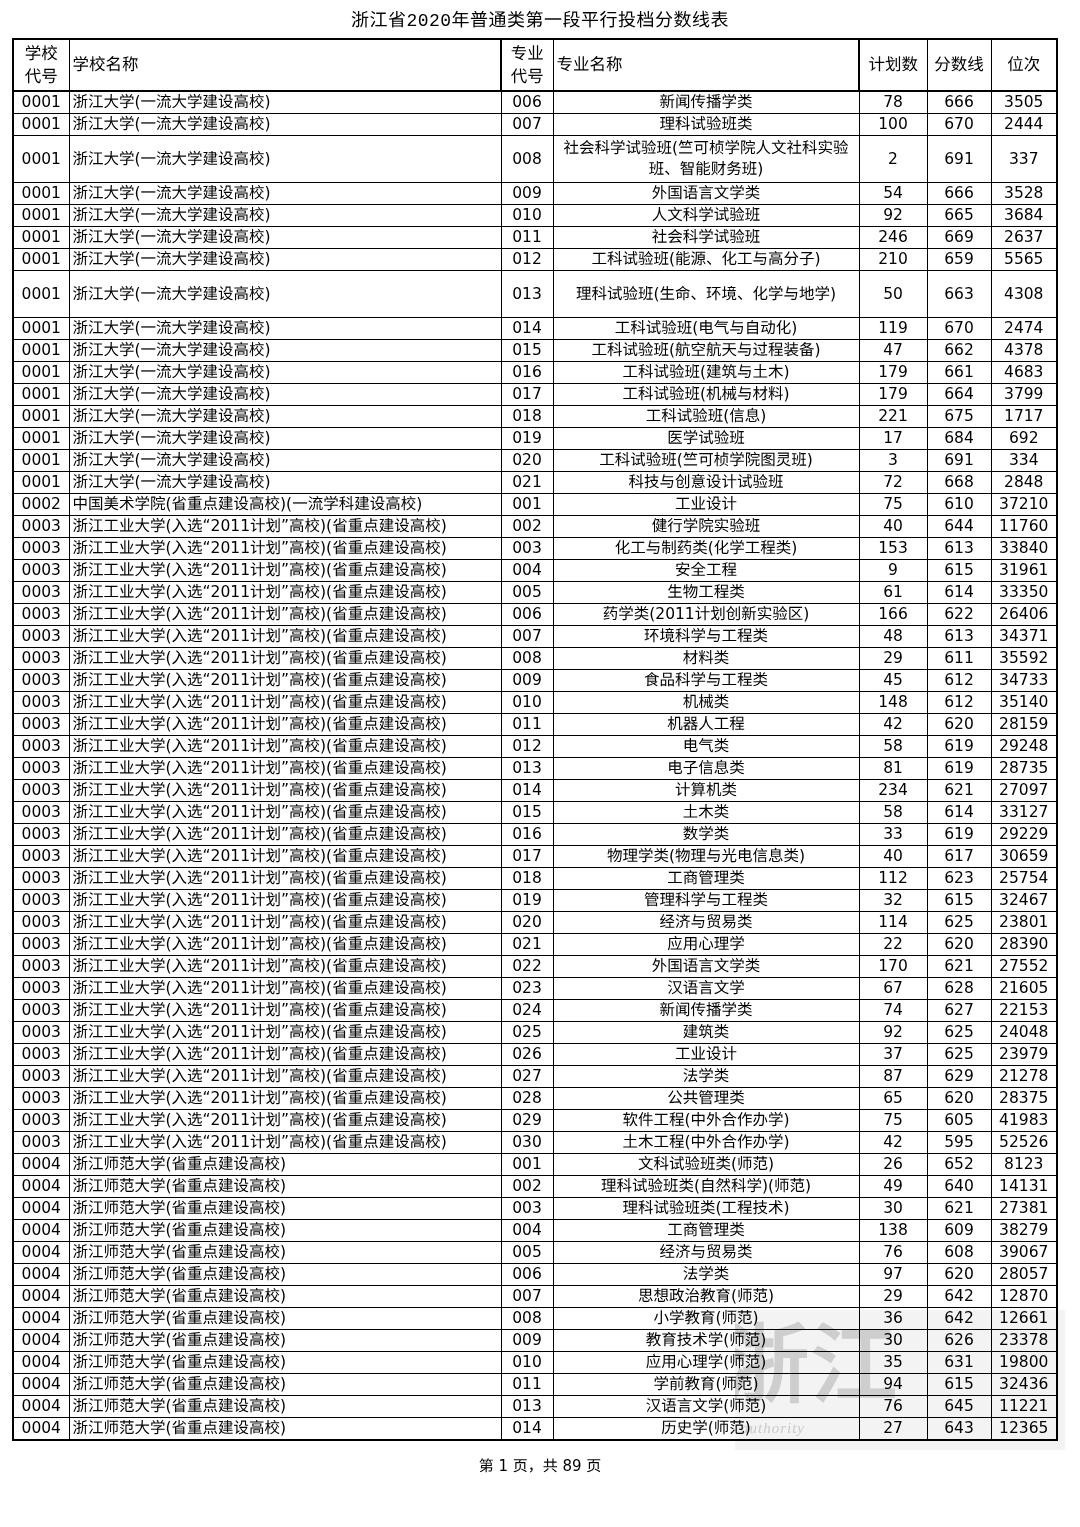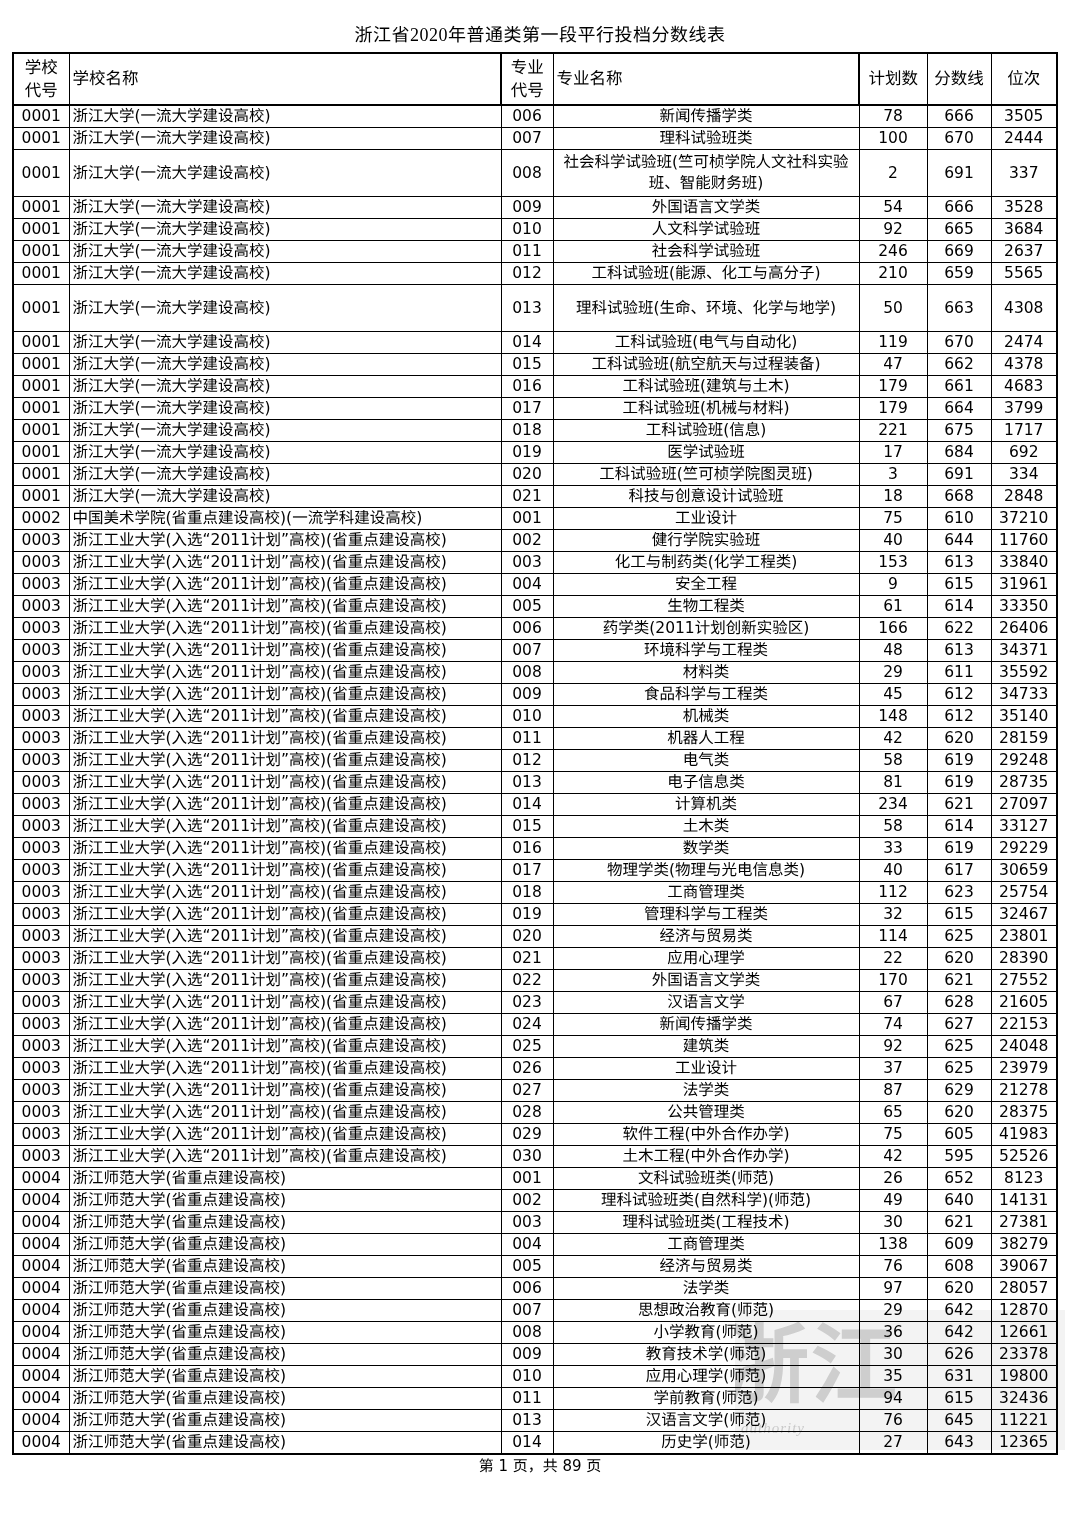--- a/index.html
+++ b/index.html
@@ -68,23 +68,23 @@
     font-style: italic;
   }
 
   
   .doc-title {
     position: relative;
     z-index: 2;
     text-align: center;
     font-size: 18px;
     line-height: 26px;
-    padding-top: 22px;
+    padding-top: 8px;
     padding-bottom: 4px;
-    font-family: Liberation Serif, serif;
+    font-family: Liberation Mono, monospace;
     font-weight: normal;
     letter-spacing: 0.5px;
   }
 
   
   .table-wrap {
     position: relative;
     z-index: 2;
     padding: 0 12px;
     box-sizing: border-box;
@@ -141,20 +141,21 @@
   tr.tall td { height: 46px; }
   tr.normal td { height: 21px; }
 
   
   .footer {
     position: relative;
     z-index: 2;
     text-align: center;
     font-size: 15px;
     line-height: 22px;
+    padding-top: 14px;
     font-family: "DejaVu Sans", "Liberation Sans", sans-serif;
   }
 </style>
 </head>
 <body>
 
 <div class="page">
 
   <div class="watermark">
     <div class="wm-band"></div>
@@ -326,21 +327,21 @@
             <td class="majorname">工科试验班(竺可桢学院图灵班)</td>
             <td class="plan">3</td>
             <td class="score">691</td>
             <td class="rank">334</td>
           </tr>
           <tr class="normal">
             <td class="schoolcode">0001</td>
             <td class="schoolname">浙江大学(一流大学建设高校)</td>
             <td class="majorcode">021</td>
             <td class="majorname">科技与创意设计试验班</td>
-            <td class="plan">18</td>
+            <td class="plan">72</td>
             <td class="score">668</td>
             <td class="rank">2848</td>
           </tr>
           <tr class="normal">
             <td class="schoolcode">0002</td>
             <td class="schoolname">中国美术学院(省重点建设高校)(一流学科建设高校)</td>
             <td class="majorcode">001</td>
             <td class="majorname">工业设计</td>
             <td class="plan">75</td>
             <td class="score">610</td>

